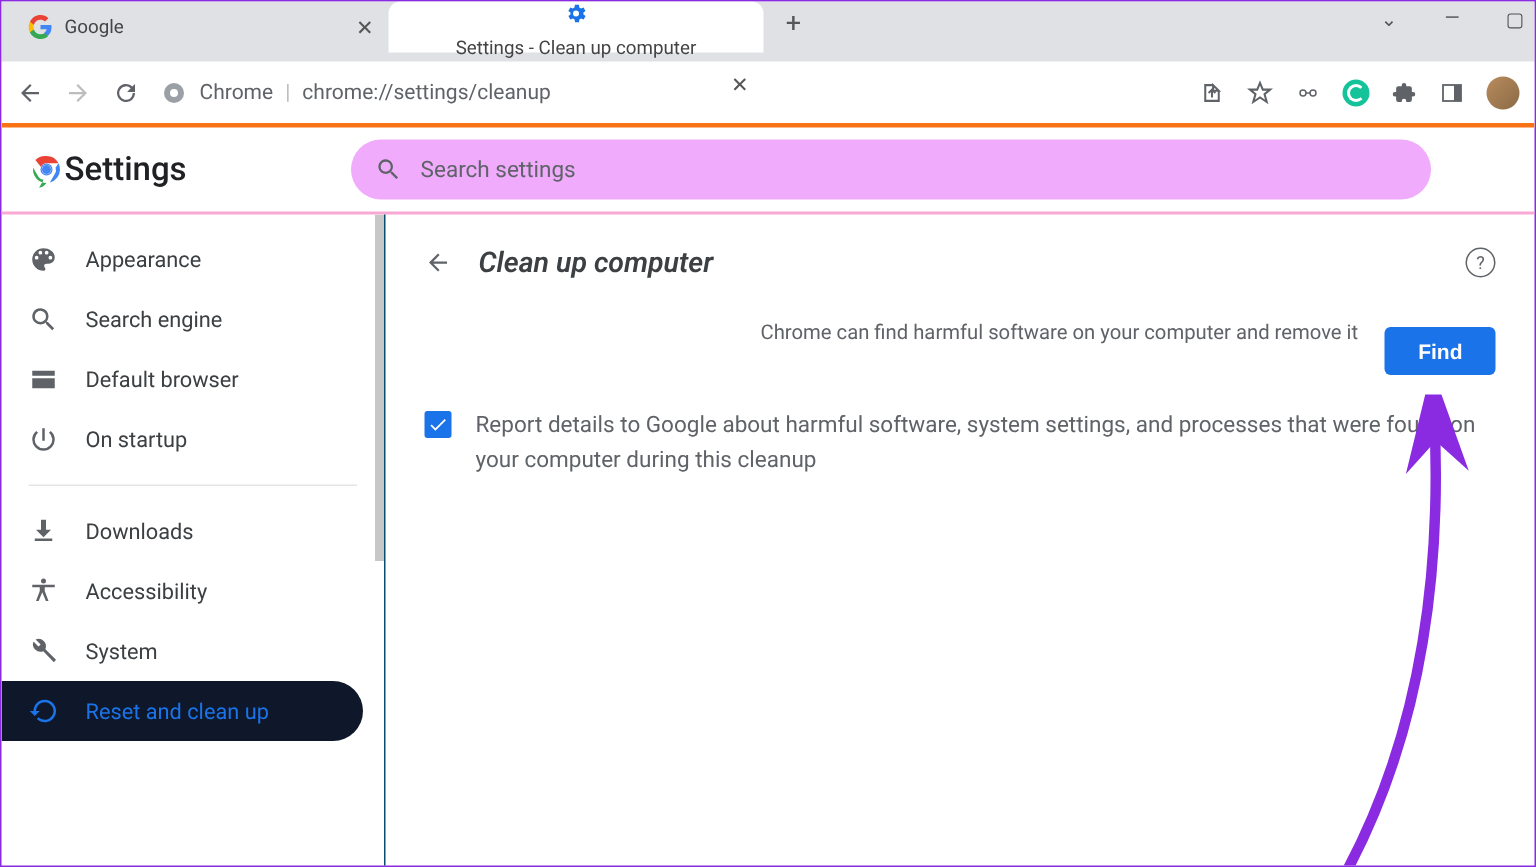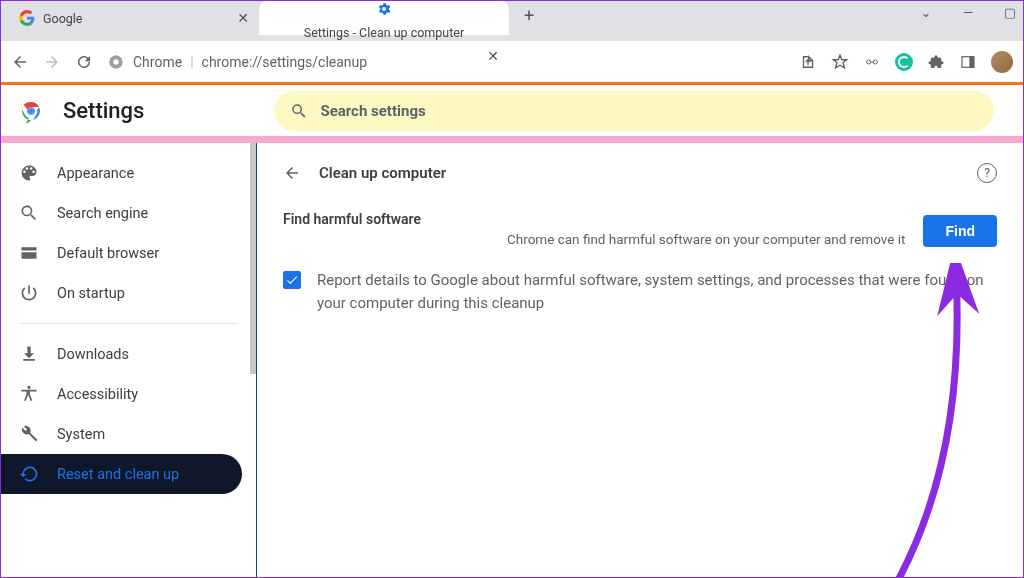--- a/index.html
+++ b/index.html
@@ -58,39 +58,37 @@
   .ico18 { width:18px; height:18px; display:flex; align-items:center; justify-content:center; color:#5f6368;}
   .grammarly { width:18px; height:18px; border-radius:50%; background:#15c39a; display:flex;align-items:center;justify-content:center;}
   .grammarly::after{content:""; width:8px;height:8px;border:2px solid #fff;border-radius:50%; border-right-color:transparent;}
   .avatar { width:22px; height:22px; border-radius:50%; background: linear-gradient(135deg,#b98b5e,#8a6a45); }
   
   .settings-head {
     height: 58px;
     display:flex;
     align-items:center;
     padding: 0 18px;
-    border-bottom: 7px solid #f9a8d4;
-    gap: 20px;
+    border-bottom: 2px solid #f9a8d4;
   }
   .chrome-logo { width:24px; height:24px; }
   .settings-title { font-size:22px; font-weight:500; color:#202124; }
   .search-settings {
     flex:1;
     max-width: 720px;
     margin-left: 110px;
-    background:#fef9c3;
+    background:#f0abfc;
     border-radius: 22px;
     height: 40px;
     display:flex;
     align-items:center;
     padding: 0 16px;
     gap: 12px;
     color:#5f6368;
     font-size:15px;
-    font-weight:bold;
   }
   
   .bodysplit { display:flex; height: calc(578px - 40px - 44px - 58px); }
   .sidebar {
     width: 256px;
     border-right: 1px solid #0c4a6e;
     padding-top: 6px;
     overflow-y: auto;
     position:relative;
   }
@@ -107,21 +105,21 @@
     border-radius: 0 22px 22px 0;
     margin-right: 14px;
   }
   .side-item.active { background:#0f172a; color:#1a73e8; }
   .side-item.active .sicon { color:#1a73e8; }
   .sicon { width:20px; height:20px; color:#5f6368; display:flex; align-items:center; justify-content:center; }
   
   .main { flex:1; padding: 14px 26px; position:relative; overflow:hidden;}
   .page-hdr { display:flex; align-items:center; gap:18px; padding: 6px 0 18px 0;}
   .page-hdr .back { color:#5f6368; }
-  .page-hdr h2 { font-size:15px; font-weight:600; color:#3c4043; }
+  .page-hdr h2 { font-size:19px; font-weight:600; color:#3c4043;font-style:italic; }
   .help { margin-left:auto; width:20px; height:20px; border:1.6px solid #5f6368; border-radius:50%; display:flex;align-items:center;justify-content:center; font-size:12px; color:#5f6368;}
   .section { padding: 10px 0 0 0; display:flex; align-items:flex-start;}
   .section-text { flex:1; }
   .section h3 { font-size:14px; font-weight:600; color:#3c4043; margin-bottom:4px;}
   .section p { font-size:13.5px; color:#5f6368;text-align:right; }
   .find-btn {
     background:#1a73e8; color:#fff; border:none; border-radius:4px;
     padding: 8px 22px; font-size:14px; font-weight:700; margin-left:18px; margin-top:4px;
   }
   .check-row { display:flex; align-items:flex-start; gap:16px; padding-top:22px;}
@@ -334,21 +332,20 @@
         <svg width="20" height="20" viewBox="0 0 24 24">
             <path fill="currentColor" d="M20 11H7.8l5.6-5.6L12 4l-8 8 8 8 1.4-1.4L7.8 13H20z"></path>
           </svg>
       </span>
       <h2>Clean up computer</h2>
       <span class="help">?</span>
     </div>
 
     <div class="section">
       <div class="section-text">
-        <h3>Find harmful software</h3>
         <p>Chrome can find harmful software on your computer and remove it</p>
       </div>
       <button class="find-btn">Find</button>
     </div>
 
     <div class="check-row">
       <span class="chk">
         <svg width="14" height="14" viewBox="0 0 24 24">
             <path fill="#fff" d="M9 16.2L4.8 12l-1.4 1.4L9 19 21 7l-1.4-1.4z"></path>
           </svg>

